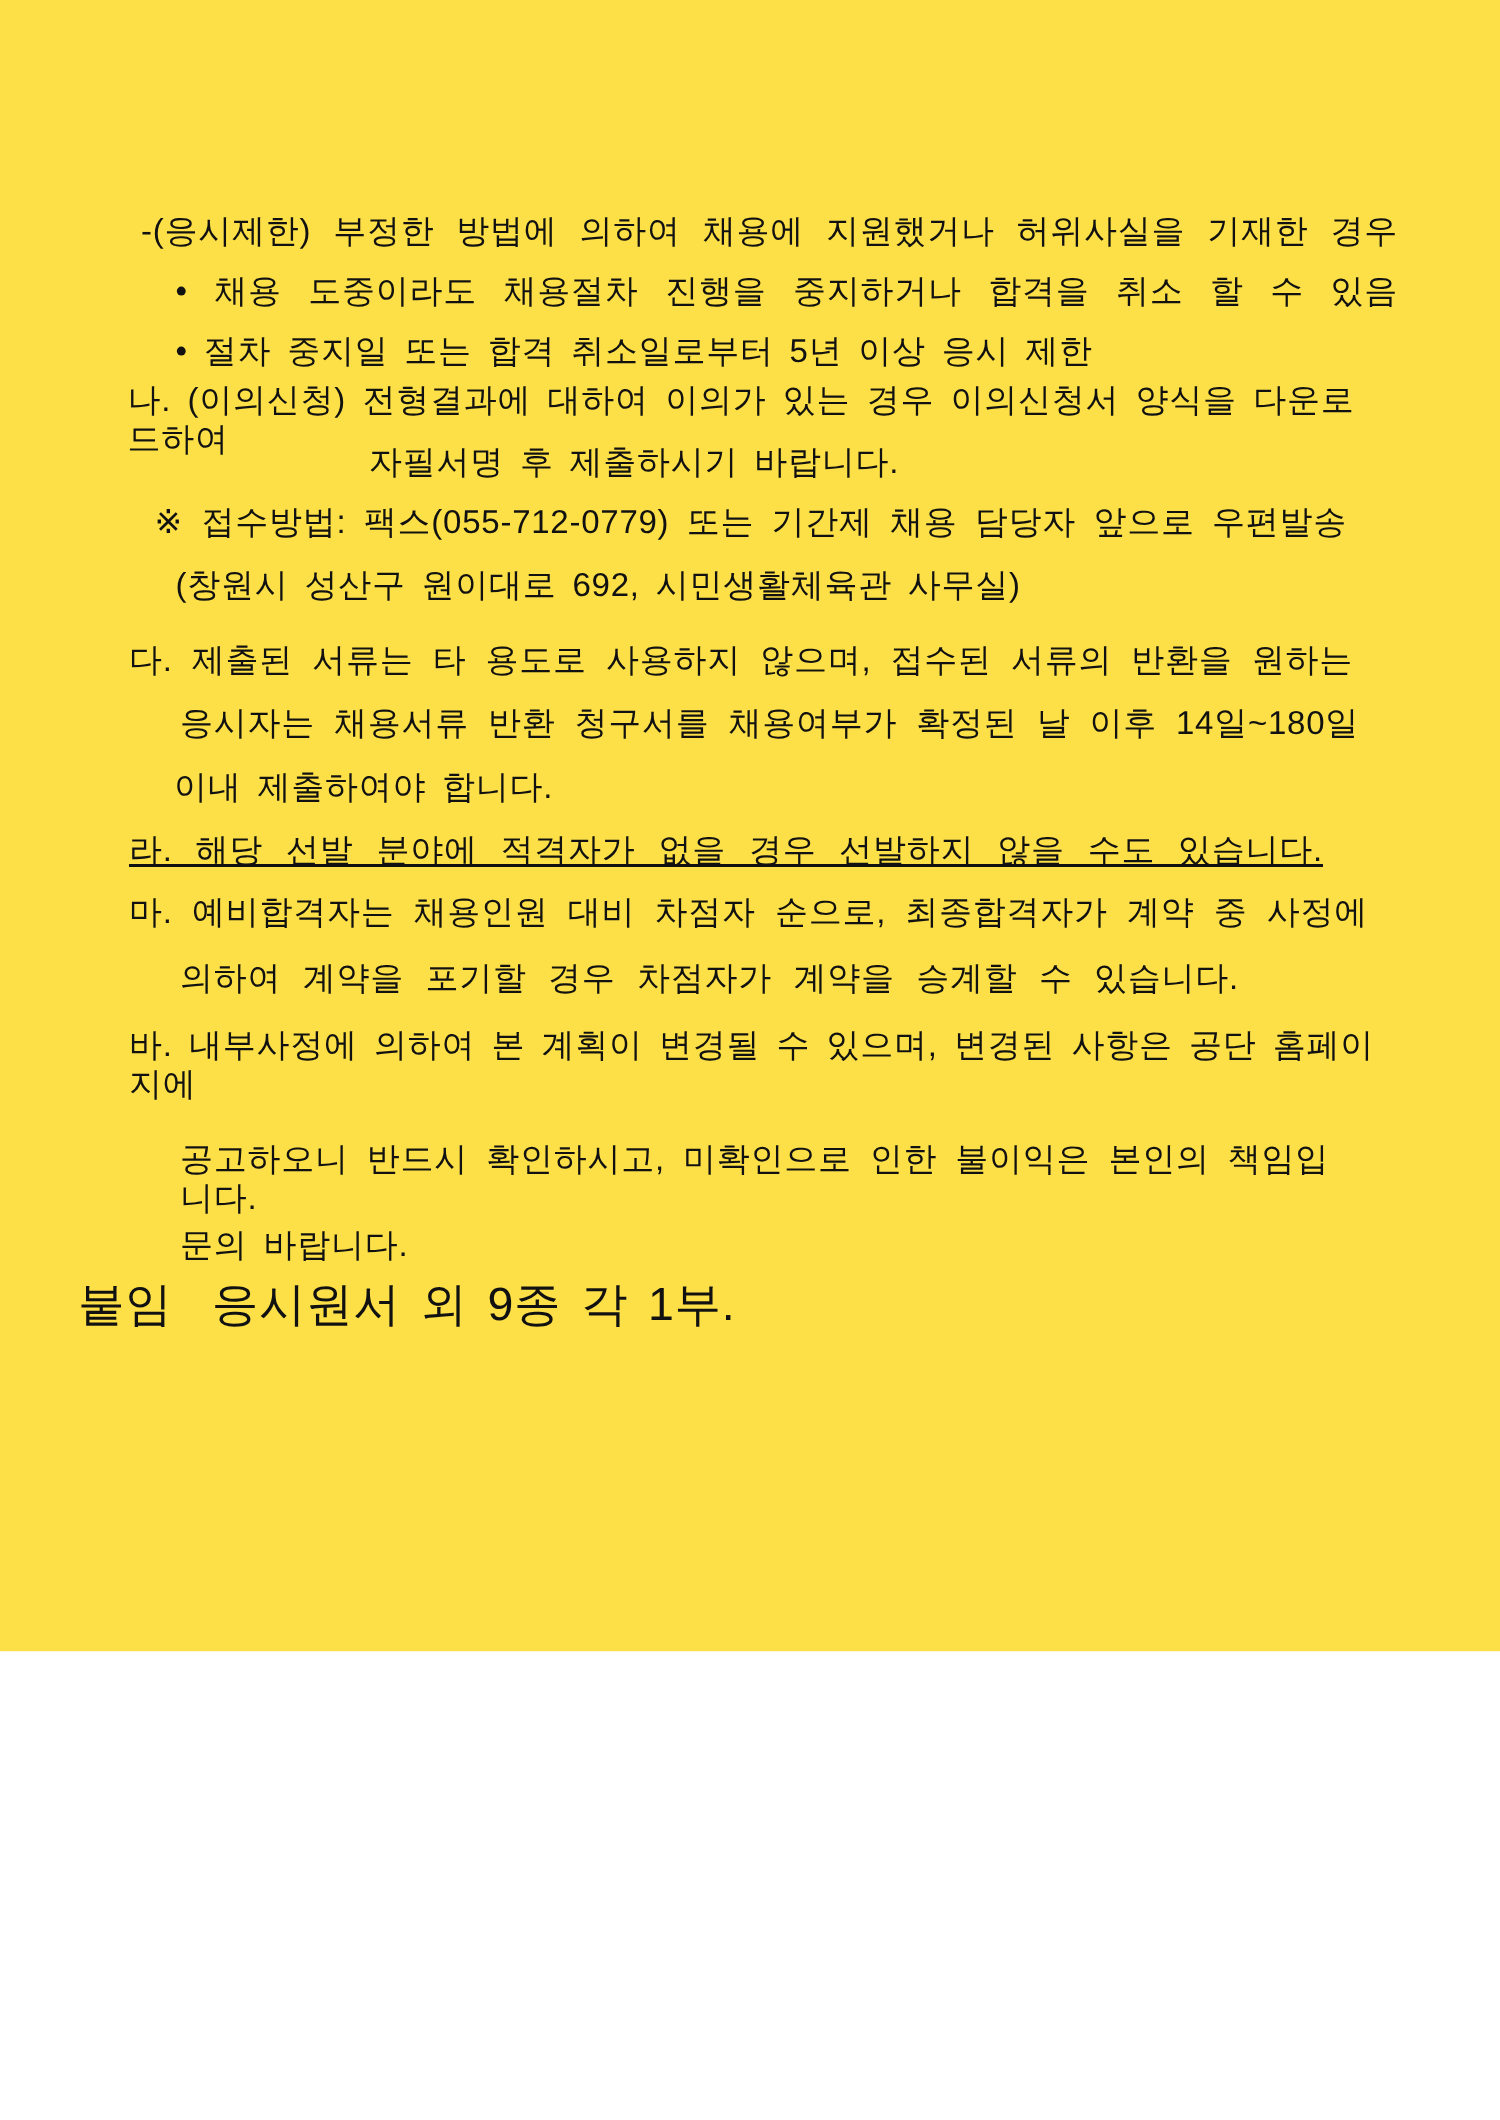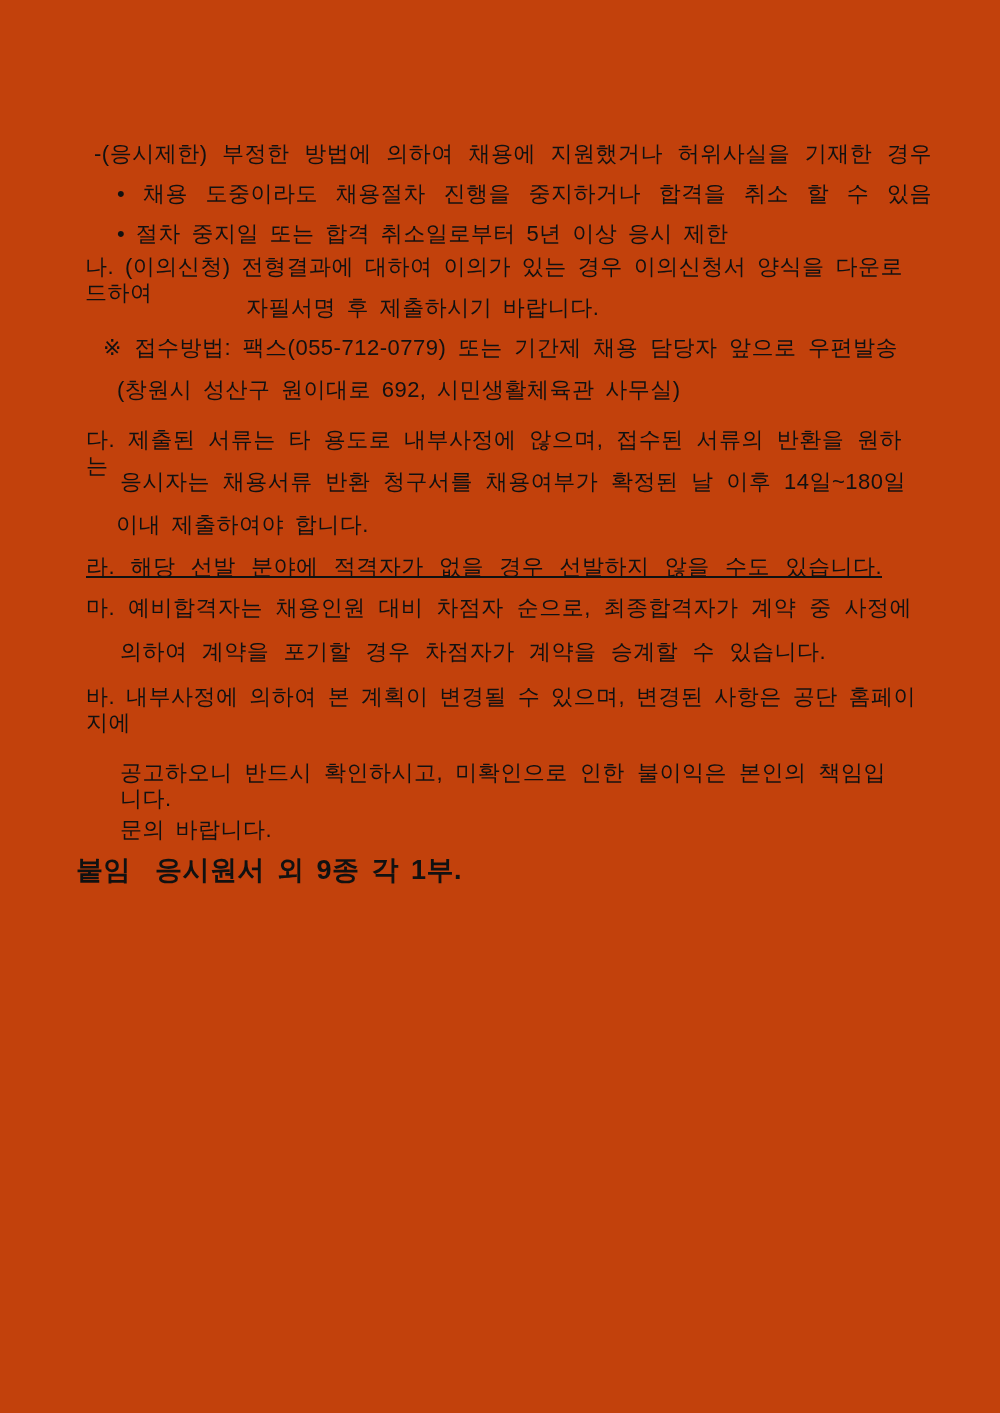--- a/index.html
+++ b/index.html
@@ -3,22 +3,22 @@
 <meta charset="utf-8">
 <style>
   html, body {
     margin: 0;
     padding: 0;
     background: #ffffff;
   }
   .page {
     position: relative;
     width: 1000px;
-    height: 1413px;
-    background: #c2410c;
+    height: 1101px;
+    background: #fde047;
     overflow: hidden;
     font-family: "Liberation Sans", "DejaVu Sans", sans-serif;
     color: #111111;
   }
   .doc-line {
     position: absolute;
     font-size: 22px;
     line-height: 26px;
     letter-spacing: 0.5px;
     word-spacing: 4px;
@@ -42,34 +42,34 @@
   .l7  { top: 427px; left: 86px;  width: 816px; }
   .l8  { top: 469px; left: 120px; width: 786px; }
   .l9  { top: 512px; left: 116px; }
   .l10 { top: 554px; left: 86px;  width: 796px; text-decoration: underline; }
   .l11 { top: 595px; left: 86px;  width: 826px; }
   .l12 { top: 639px; left: 120px; width: 706px; }
   .l13 { top: 684px; left: 86px;  width: 830px; }
   .l14 { top: 760px; left: 120px; width: 766px; }
   .l15 { top: 773px; left: 88px;  width: 844px; }
   .l16 { top: 817px; left: 120px; }
-  .l17 { top: 857px; left: 76px;  font-size: 27px; font-weight: bold; }
+  .l17 { top: 857px; left: 52px;  font-size: 31px; }
 </style>
 </head>
 <body>
 
 <div class="page">
   <div class="doc-line l0 j">-(응시제한) 부정한 방법에 의하여 채용에 지원했거나 허위사실을 기재한 경우</div>
   <div class="doc-line l1 j">• 채용 도중이라도 채용절차 진행을 중지하거나 합격을 취소 할 수 있음</div>
   <div class="doc-line l2">• 절차 중지일 또는 합격 취소일로부터 5년 이상 응시 제한</div>
   <div class="doc-line l3 j">나. (이의신청) 전형결과에 대하여 이의가 있는 경우 이의신청서 양식을 다운로드하여</div>
   <div class="doc-line l4">자필서명 후 제출하시기 바랍니다.</div>
   <div class="doc-line l5 j">※ 접수방법: 팩스(055-712-0779) 또는 기간제 채용 담당자 앞으로 우편발송</div>
   <div class="doc-line l6">(창원시 성산구 원이대로 692, 시민생활체육관 사무실)</div>
-  <div class="doc-line l7 j">다. 제출된 서류는 타 용도로 내부사정에 않으며, 접수된 서류의 반환을 원하는</div>
+  <div class="doc-line l7 j">다. 제출된 서류는 타 용도로 사용하지 않으며, 접수된 서류의 반환을 원하는</div>
   <div class="doc-line l8 j">응시자는 채용서류 반환 청구서를 채용여부가 확정된 날 이후 14일~180일</div>
   <div class="doc-line l9">이내 제출하여야 합니다.</div>
   <div class="doc-line l10 j">라. 해당 선발 분야에 적격자가 없을 경우 선발하지 않을 수도 있습니다.</div>
   <div class="doc-line l11 j">마. 예비합격자는 채용인원 대비 차점자 순으로, 최종합격자가 계약 중 사정에</div>
   <div class="doc-line l12 j">의하여 계약을 포기할 경우 차점자가 계약을 승계할 수 있습니다.</div>
   <div class="doc-line l13 j">바. 내부사정에 의하여 본 계획이 변경될 수 있으며, 변경된 사항은 공단 홈페이지에</div>
   <div class="doc-line l14 j">공고하오니 반드시 확인하시고, 미확인으로 인한 불이익은 본인의 책임입니다.</div>
   <div class="doc-line l16">문의 바랍니다.</div>
   <div class="doc-line l17">붙임  응시원서 외 9종 각 1부.</div>
 </div>

